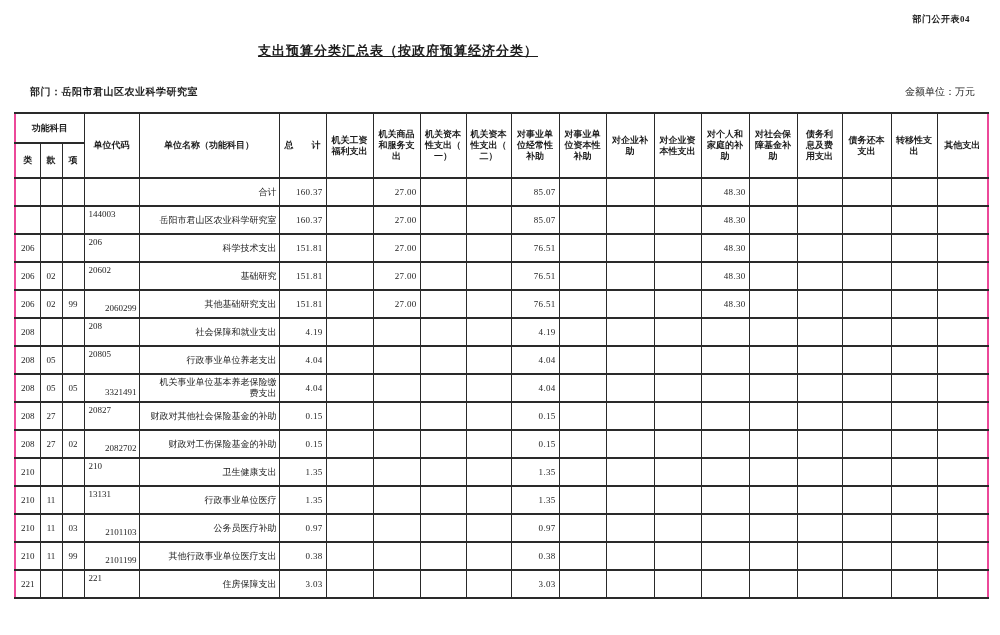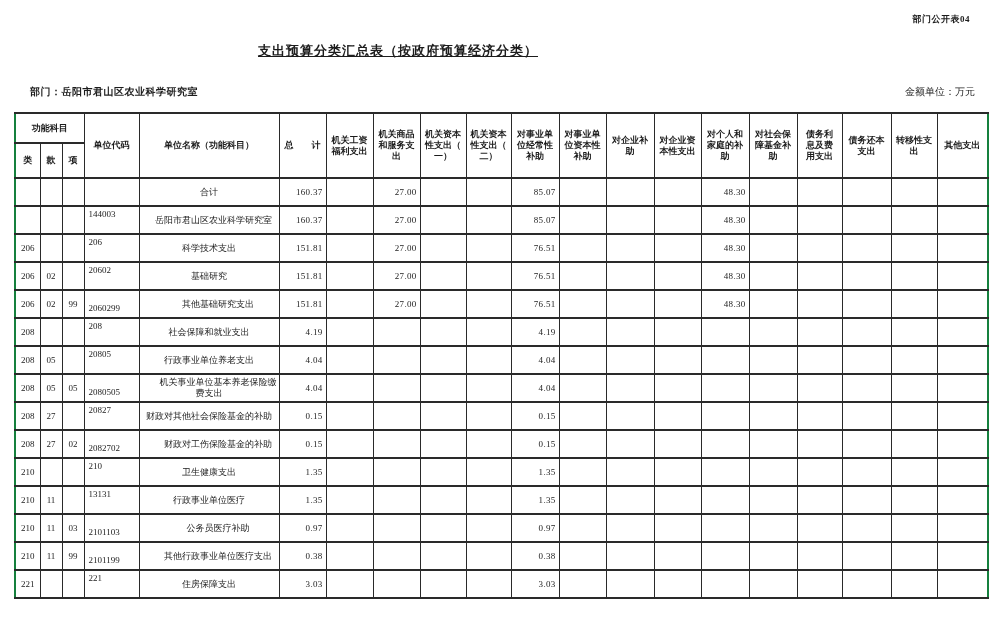--- a/index.html
+++ b/index.html
@@ -24,21 +24,21 @@
     position:absolute; top:85px; left:14px; right:25px;
     display:flex; justify-content:space-between; align-items:flex-end;
     font-size:10px;
   }
   .meta-dept { font-weight:bold; letter-spacing:0.5px;padding-left:16px; }
   .meta-unit { font-weight:normal;margin-left:48px; }
   table.budget {
     position:absolute; top:112px; left:14px;
     border-collapse:collapse; table-layout:fixed;
     width:973px;
-    border:2px solid #15803d;
+    border:2px solid #ec4899;
   }
   .budget th, .budget td {
     border-left:1px solid #2a2a2a;
     border-right:1px solid #2a2a2a;
     border-top:2px solid #2a2a2a;
     border-bottom:2px solid #2a2a2a;
     font-size:9px; line-height:11px;
     vertical-align:middle;
     overflow:hidden;
   }
@@ -46,22 +46,22 @@
     font-weight:bold;
     text-align:center;
     white-space:pre-line;
     padding:1px 1px;
   }
   .budget thead tr.h1 { height:30px; }
   .budget thead tr.h2 { height:35px; }
   .budget tbody tr { height:28px; }
   td.c-center { text-align:center; padding:0 1px; }
   td.c-code { text-align:left; padding:0 2px 12px 4px; }
-  td.c-code.v-bottom { vertical-align:bottom; padding-bottom:3px; }
-  td.c-name { text-align:center; padding:0 2px; }
+  td.c-code.v-bottom { vertical-align:bottom; padding-bottom:3px;text-align:right; }
+  td.c-name { text-align:right; padding:0 2px; }
   td.c-name.ind1 { text-indent:9px; }
   td.c-name.ind2 { text-indent:18px; }
   td.c-num { text-align:right; padding:0 3px 0 1px; letter-spacing:0.3px; }
 </style>
 </head>
 <body>
 
 <div class="doc-label">部门公开表04</div>
 
 <div class="page-title">支出预算分类汇总表（按政府预算经济分类）</div>
@@ -294,21 +294,21 @@
         <td class="c-num"></td>
         <td class="c-num"></td>
         <td class="c-num"></td>
         <td class="c-num"></td>
         <td class="c-num"></td>
       </tr>
       <tr>
         <td class="c-center">208</td>
         <td class="c-center">05</td>
         <td class="c-center">05</td>
-        <td class="c-code v-bottom">2080505</td>
+        <td class="c-code v-bottom">3321491</td>
         <td class="c-name ind2">机关事业单位基本养老保险缴费支出</td>
         <td class="c-num">4.04</td>
         <td class="c-num"></td>
         <td class="c-num"></td>
         <td class="c-num"></td>
         <td class="c-num"></td>
         <td class="c-num">4.04</td>
         <td class="c-num"></td>
         <td class="c-num"></td>
         <td class="c-num"></td>

